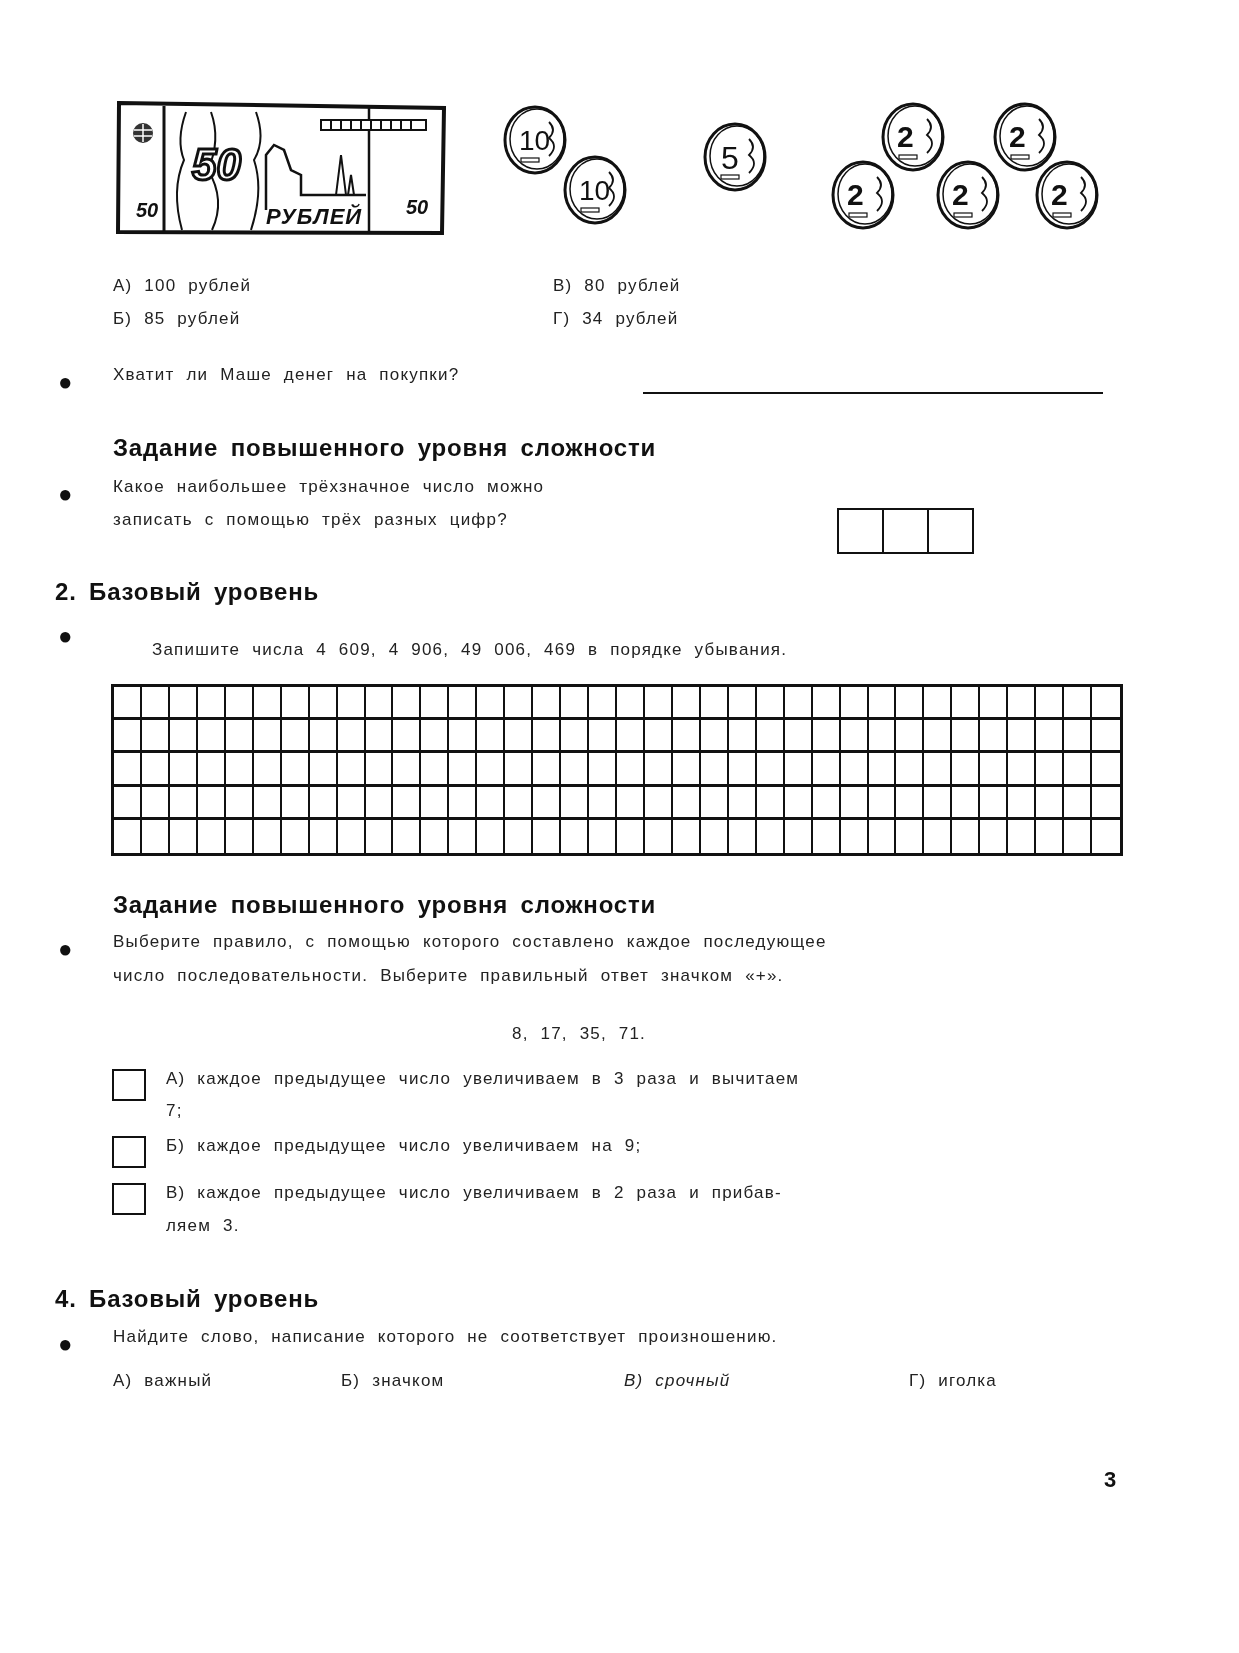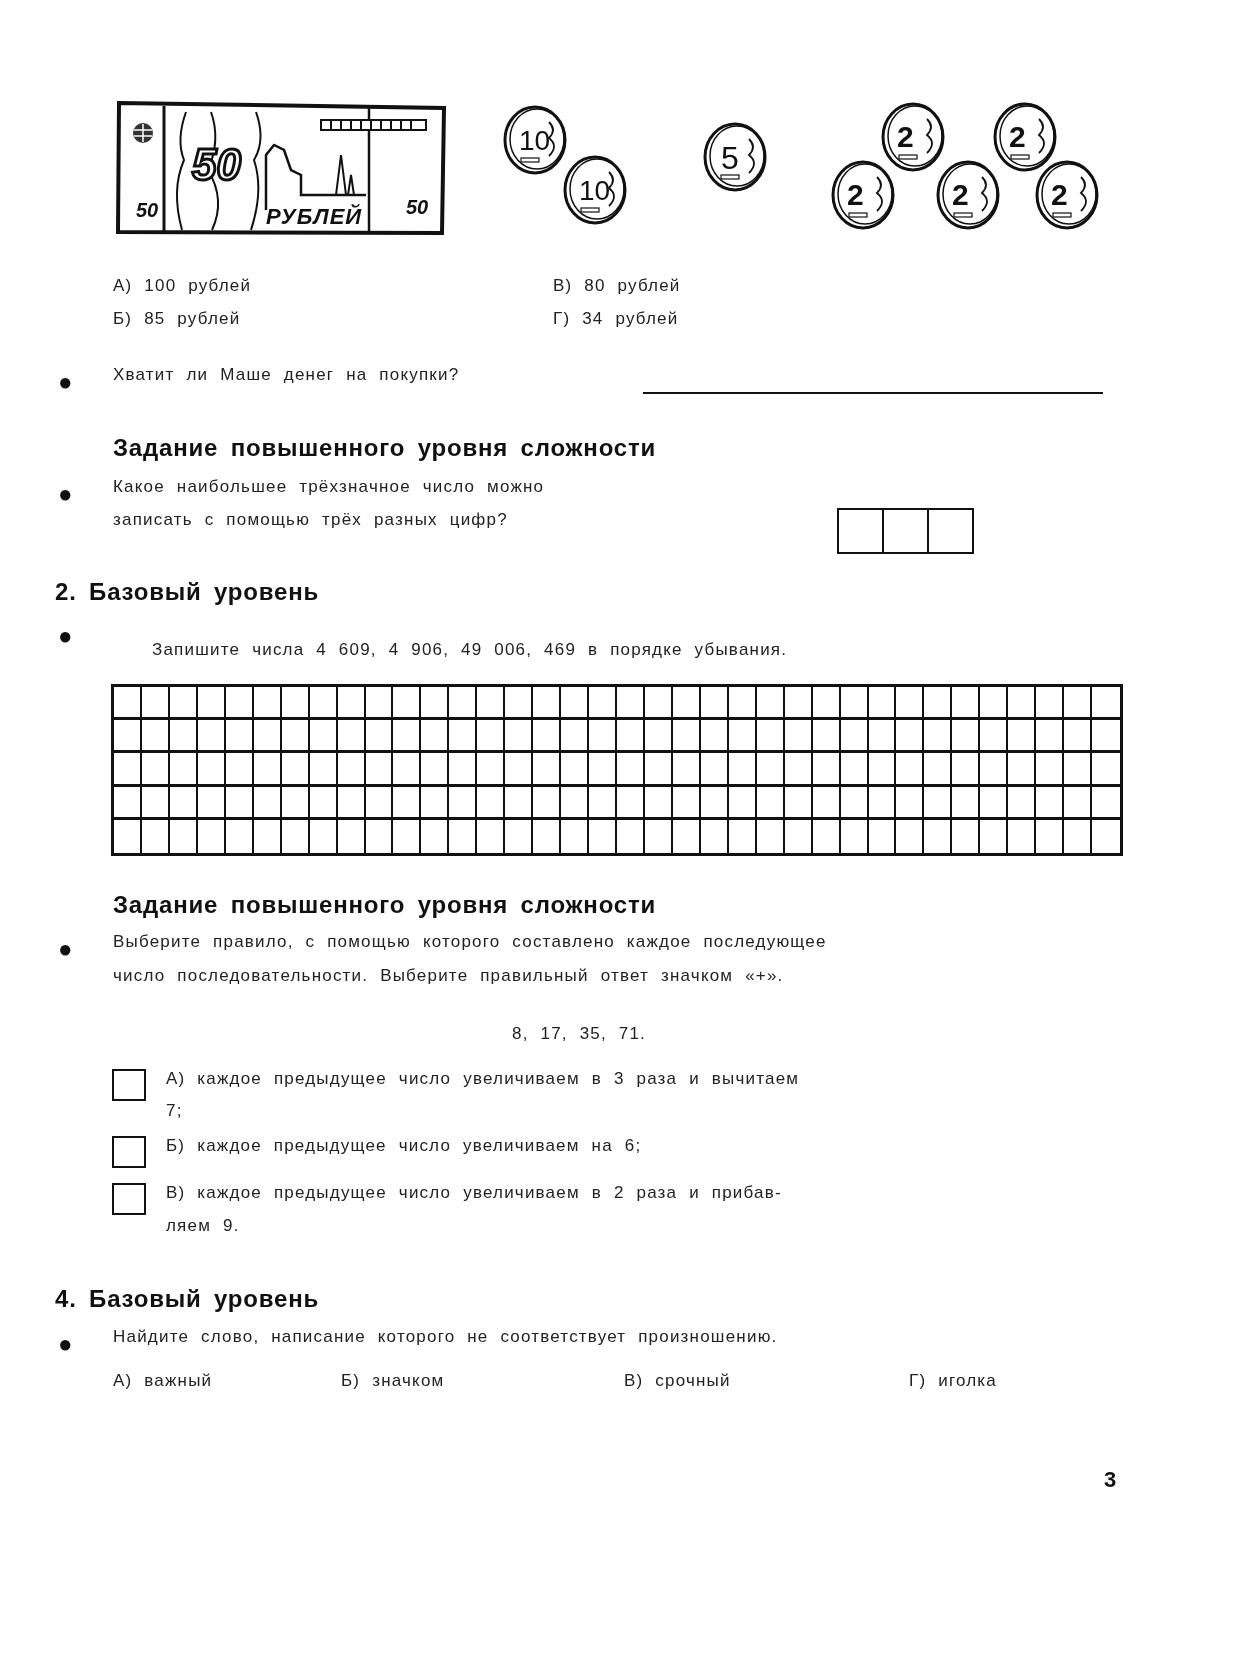--- a/index.html
+++ b/index.html
@@ -303,29 +303,29 @@
 <div class="abs txt" style="left:113px; top:932px;">Выберите правило, с помощью которого составлено каждое последующее</div>
 <div class="abs txt" style="left:113px; top:966px;">число последовательности. Выберите правильный ответ значком «+».</div>
 
 <div class="abs txt" style="left:512px; top:1024px;">8, 17, 35, 71.</div>
 
 <div class="abs checkbox" style="left:112px; top:1069px;"></div>
 <div class="abs txt" style="left:166px; top:1069px;">А) каждое предыдущее число увеличиваем в 3 раза и вычитаем</div>
 <div class="abs txt" style="left:166px; top:1101px;">7;</div>
 
 <div class="abs checkbox" style="left:112px; top:1136px;"></div>
-<div class="abs txt" style="left:166px; top:1136px;">Б) каждое предыдущее число увеличиваем на 6;</div>
+<div class="abs txt" style="left:166px; top:1136px;">Б) каждое предыдущее число увеличиваем на 9;</div>
 
 <div class="abs checkbox" style="left:112px; top:1183px;"></div>
 <div class="abs txt" style="left:166px; top:1183px;">В) каждое предыдущее число увеличиваем в 2 раза и прибав-</div>
-<div class="abs txt" style="left:166px; top:1216px;">ляем 9.</div>
+<div class="abs txt" style="left:166px; top:1216px;">ляем 3.</div>
 
 <div class="abs bold" style="left:55px; top:1285px;">4. Базовый уровень</div>
 
 <div class="abs bullet" style="left:58px; top:1330px;">●</div>
 <div class="abs txt" style="left:113px; top:1327px;">Найдите слово, написание которого не соответствует произношению.</div>
 
 <div class="abs txt" style="left:113px; top:1371px;">А) важный</div>
 <div class="abs txt" style="left:341px; top:1371px;">Б) значком</div>
-<div class="abs txt" style="left:624px; top:1371px;">В) срочный</div>
+<div class="abs txt" style="left:624px; top:1371px;font-style:italic;">В) срочный</div>
 <div class="abs txt" style="left:909px; top:1371px;">Г) иголка</div>
 
 <div class="abs bold" style="left:1104px; top:1467px; font-size:22px;">3</div>
 
 </body></html>

